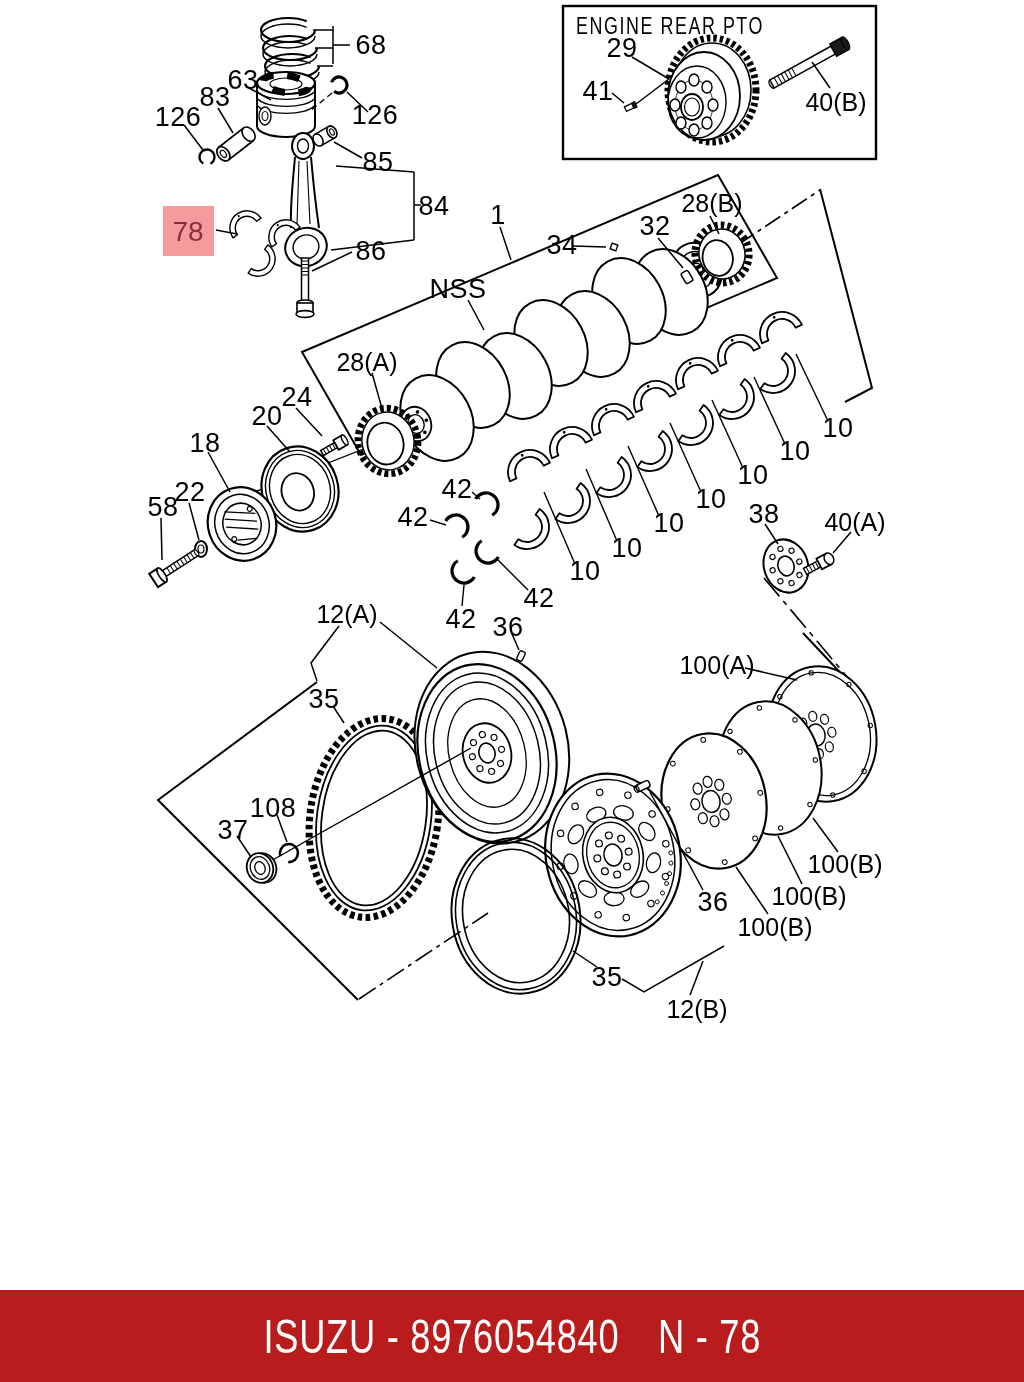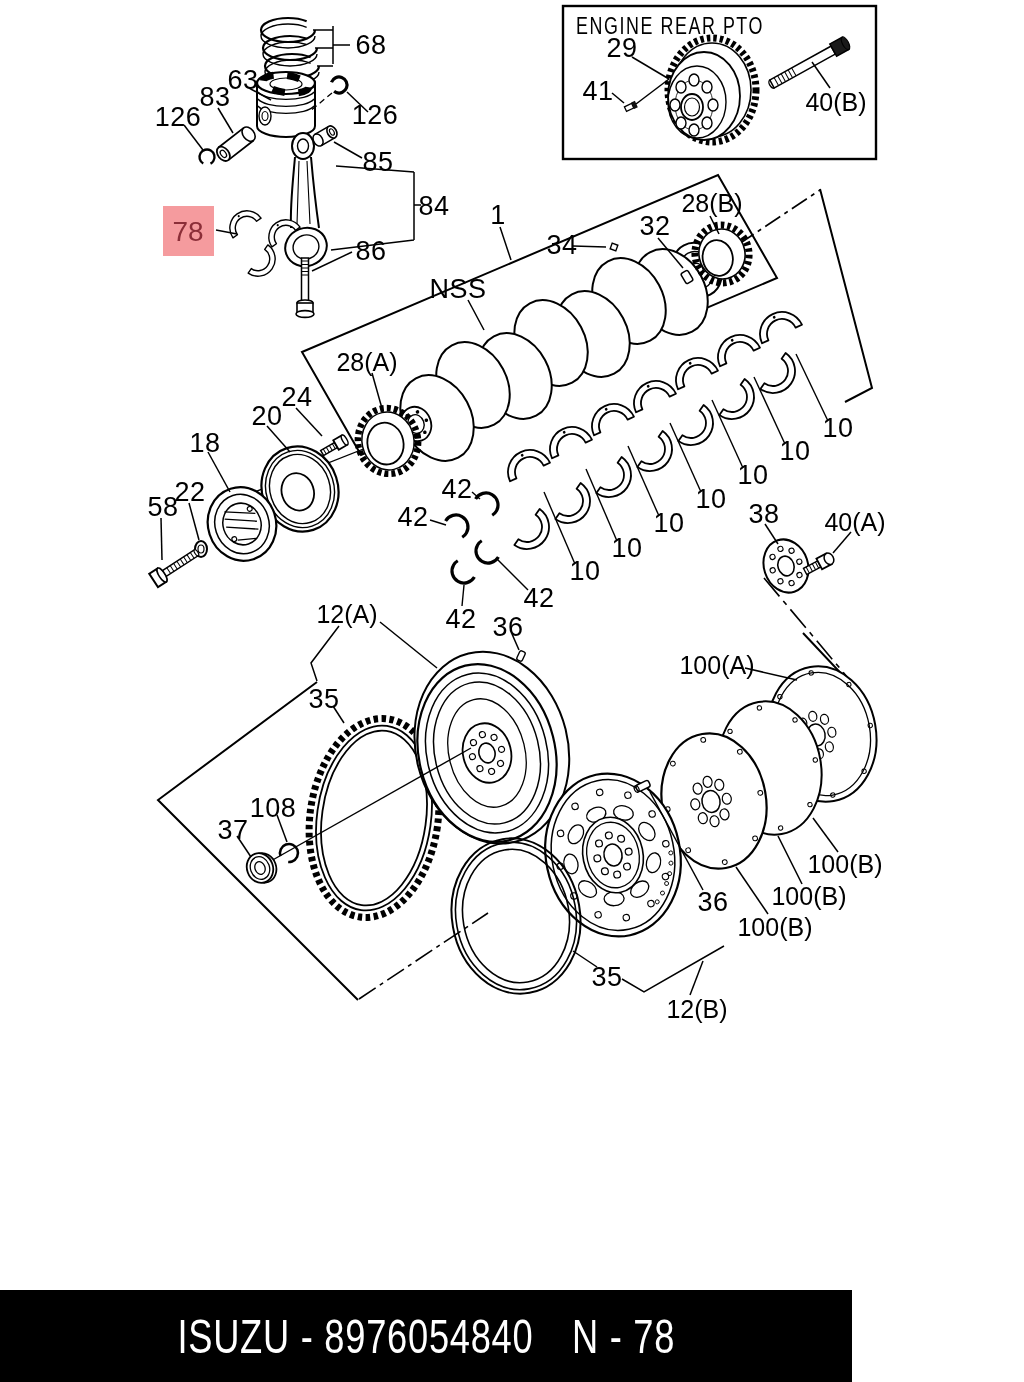--- a/index.html
+++ b/index.html
@@ -7,21 +7,21 @@
         font-family:"Liberation Sans",sans-serif;}
   svg{position:absolute;left:0;top:0;}
   text.lbl{font-family:"Liberation Sans",sans-serif;font-size:27px;fill:#000;
            text-anchor:middle;letter-spacing:0.5px;}
   text.lbl-sm{font-family:"Liberation Sans",sans-serif;font-size:25px;fill:#000;
            text-anchor:middle;}
   text.inset-title{font-family:"Liberation Sans",sans-serif;font-size:23px;fill:#000;
            letter-spacing:2px;}
   .ln{stroke:#000;fill:none;}
   .wt{fill:#fff;stroke:#000;}
-  .footer{position:absolute;left:0;top:1290px;width:852px;height:92px;background:#000000;
+  .footer{position:absolute;left:0;top:1290px;width:1024px;height:92px;background:#b91c1c;
           display:flex;align-items:center;justify-content:center;}
   .footer-text{display:flex;gap:52px;transform:scaleX(0.74);color:#fff;font-size:49px;
           letter-spacing:1px;white-space:nowrap;font-family:"Liberation Sans",sans-serif;}
 </style>
 </head>
 <body>
 
 <div class="page">
 <svg width="1024" height="1290" viewBox="0 0 1024 1290">
 <defs>

